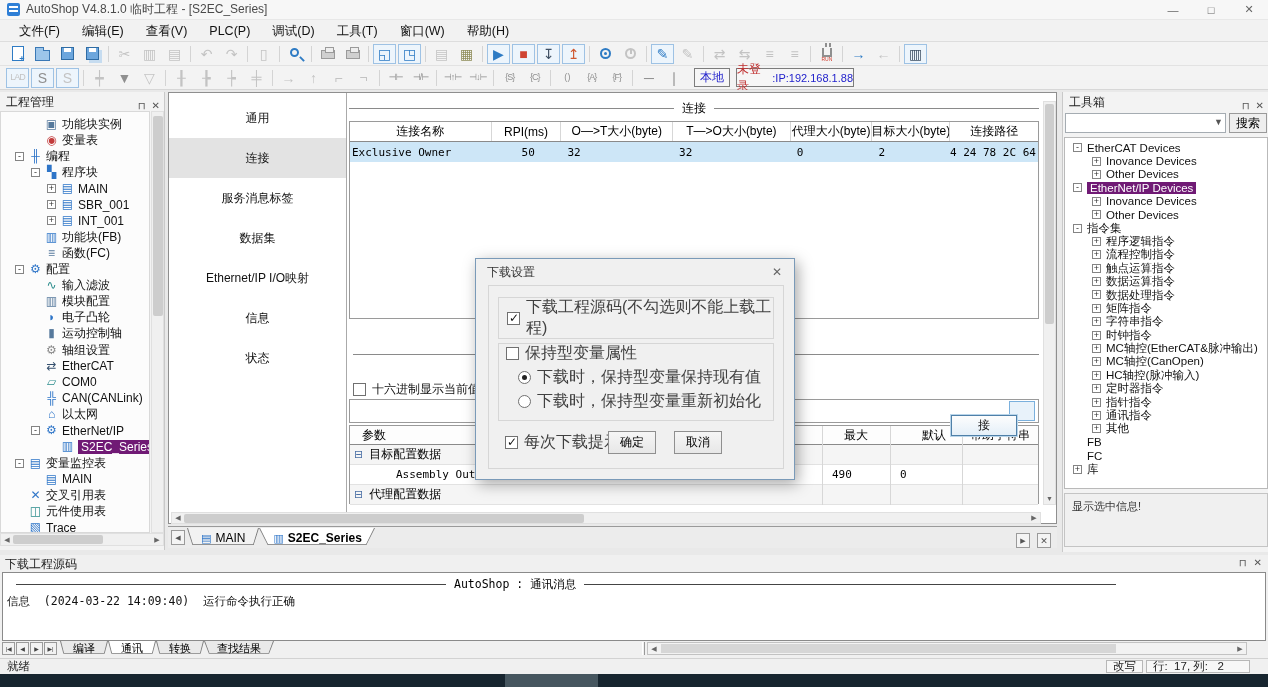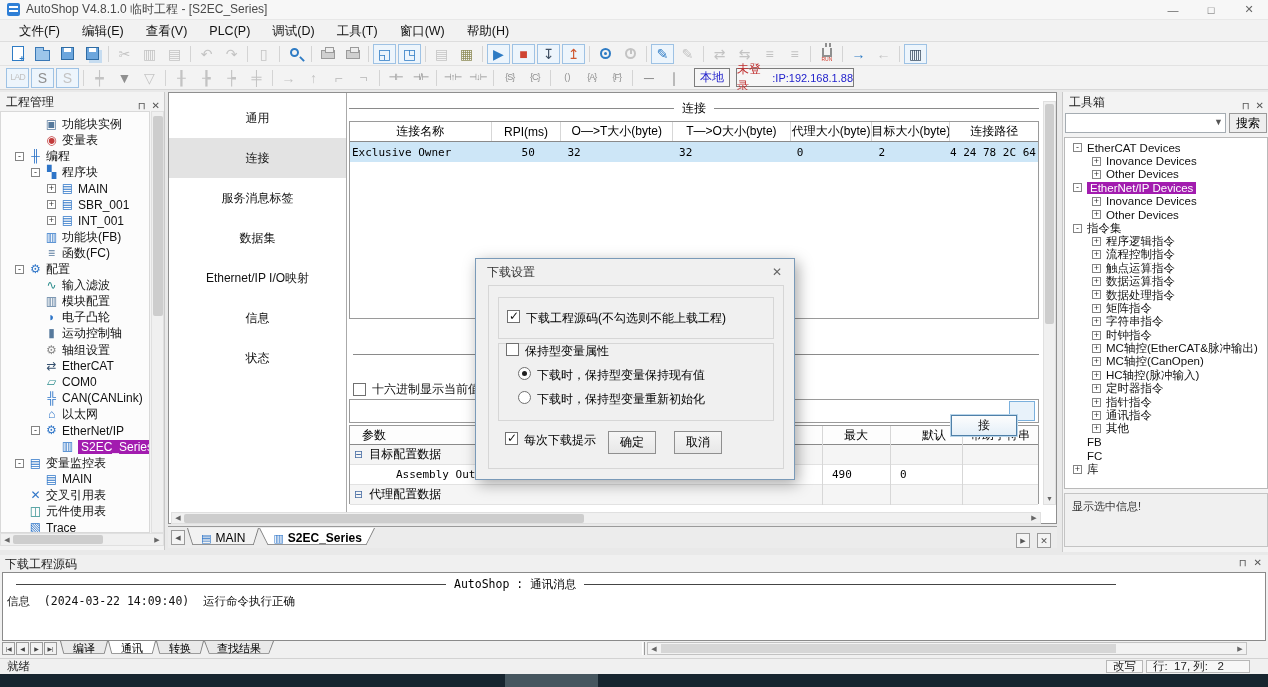--- a/index.html
+++ b/index.html
@@ -63,21 +63,21 @@
   .lp{left:0;top:92px;width:165px;height:458px;background:#f3f3f3;border-right:1px solid #c9c9c9;}
   .panel-head{position:absolute;left:0;top:0;width:100%;height:19px;display:flex;align-items:flex-end;padding:0 4px 0 6px;font-size:12px;color:#222;}
   .panel-head .ph-icons{margin-left:auto;display:flex;gap:6px;color:#555;font-size:10px;}
   .lp-tree{position:absolute;left:0;top:19px;width:150px;height:422px;background:#fcfcfc;border:1px solid #d9d9d9;overflow:hidden;padding-top:4px;}
   .ti{display:flex;align-items:center;height:16.15px;white-space:nowrap;}
   .exp{flex:0 0 9px;height:9px;border:1px solid #848484;background:#fff;color:#333;font-size:9px;line-height:7px;text-align:center;margin-right:4px;}
   .exp:empty{visibility:hidden;}
   .ic{flex:0 0 15px;text-align:center;font-size:12px;line-height:15px;margin-right:3px;}
   .ic:empty{display:none;}
   .tl{font-size:12px;color:#111;}
-  .sel .tl{background:#a21caf;color:#fff;padding:0 3px;}
+  .sel .tl{background:#701a75;color:#fff;padding:0 3px;}
   .lv1{padding-left:14px;} .lv2{padding-left:30px;} .lv3{padding-left:46px;}
   .c-blue{color:#2e75c8;} .c-steel{color:#56799c;} .c-red{color:#c23b3b;}
   .c-teal{color:#2d8d8d;} .c-gray{color:#8a8a8a;} .c-dark{color:#35506e;}
   .vsb{position:absolute;background:#f0f0f0;border:1px solid #e0e0e0;}
   .vsb-thumb{position:absolute;left:1px;background:#cdcdcd;border-radius:2px;}
   .hsb{position:absolute;background:#f0f0f0;border:1px solid #e0e0e0;display:flex;align-items:center;}
   .sb-arrow{width:12px;height:100%;display:flex;align-items:center;justify-content:center;font-size:7px;color:#666;}
   .hsb-thumb{height:9px;background:#cdcdcd;border-radius:2px;}
 
   
@@ -151,21 +151,21 @@
   .rp-tree .lv0{padding-left:8px;} .rp-tree .lv1{padding-left:27px;}
   .rp-info{position:absolute;left:1px;top:401px;width:204px;height:54px;background:#f0f0f0;border:1px solid #c4c4c4;font-size:11px;color:#333;padding:5px 7px;}
 
   
   .dlg{left:475px;top:258px;width:320px;height:222px;background:#f0f0f0;border:1px solid #7a9ab8;box-shadow:3px 4px 14px rgba(0,0,0,.35);z-index:90;}
   .dlg-title{position:absolute;left:0;top:0;width:100%;height:26px;display:flex;align-items:center;padding-left:11px;font-size:12px;color:#333;}
   .dlg-x{position:absolute;right:9px;top:5px;width:16px;height:16px;display:flex;align-items:center;justify-content:center;color:#666;font-size:12px;}
   .dlg-frame{position:absolute;left:12px;top:26px;width:296px;height:184px;border:1px solid #d6d6d6;}
   .dlg-g1{position:absolute;left:22px;top:38px;width:276px;height:42px;border:1px solid #d6d6d6;display:flex;align-items:center;padding-left:8px;}
   .dlg-g2{position:absolute;left:22px;top:84px;width:276px;height:78px;border:1px solid #d6d6d6;}
-  .dlg-row{position:absolute;display:flex;gap:6px;font-size:12px;color:#000000;}
+  .dlg-row{position:absolute;display:flex;align-items:center;gap:6px;font-size:16px;color:#404040;}
   .dbtn{position:absolute;width:48px;height:23px;border:1px solid #8f8f8f;background:linear-gradient(#f6f6f6,#e7e7e7);font-size:12px;display:flex;align-items:center;justify-content:center;}
 
   
   .delbtn{left:782px;top:322px;width:66px;height:21px;z-index:1;}
   .addbtn{left:390px;top:322px;width:84px;height:21px;z-index:1;}
 
   
   .outp{left:0;top:555px;width:1268px;height:103px;background:#f0f0f0;}
   .outp-head{position:absolute;left:5px;top:1px;font-size:12px;color:#222;}
   .outp-icons{position:absolute;right:6px;top:2px;display:flex;gap:7px;color:#555;font-size:10px;}

